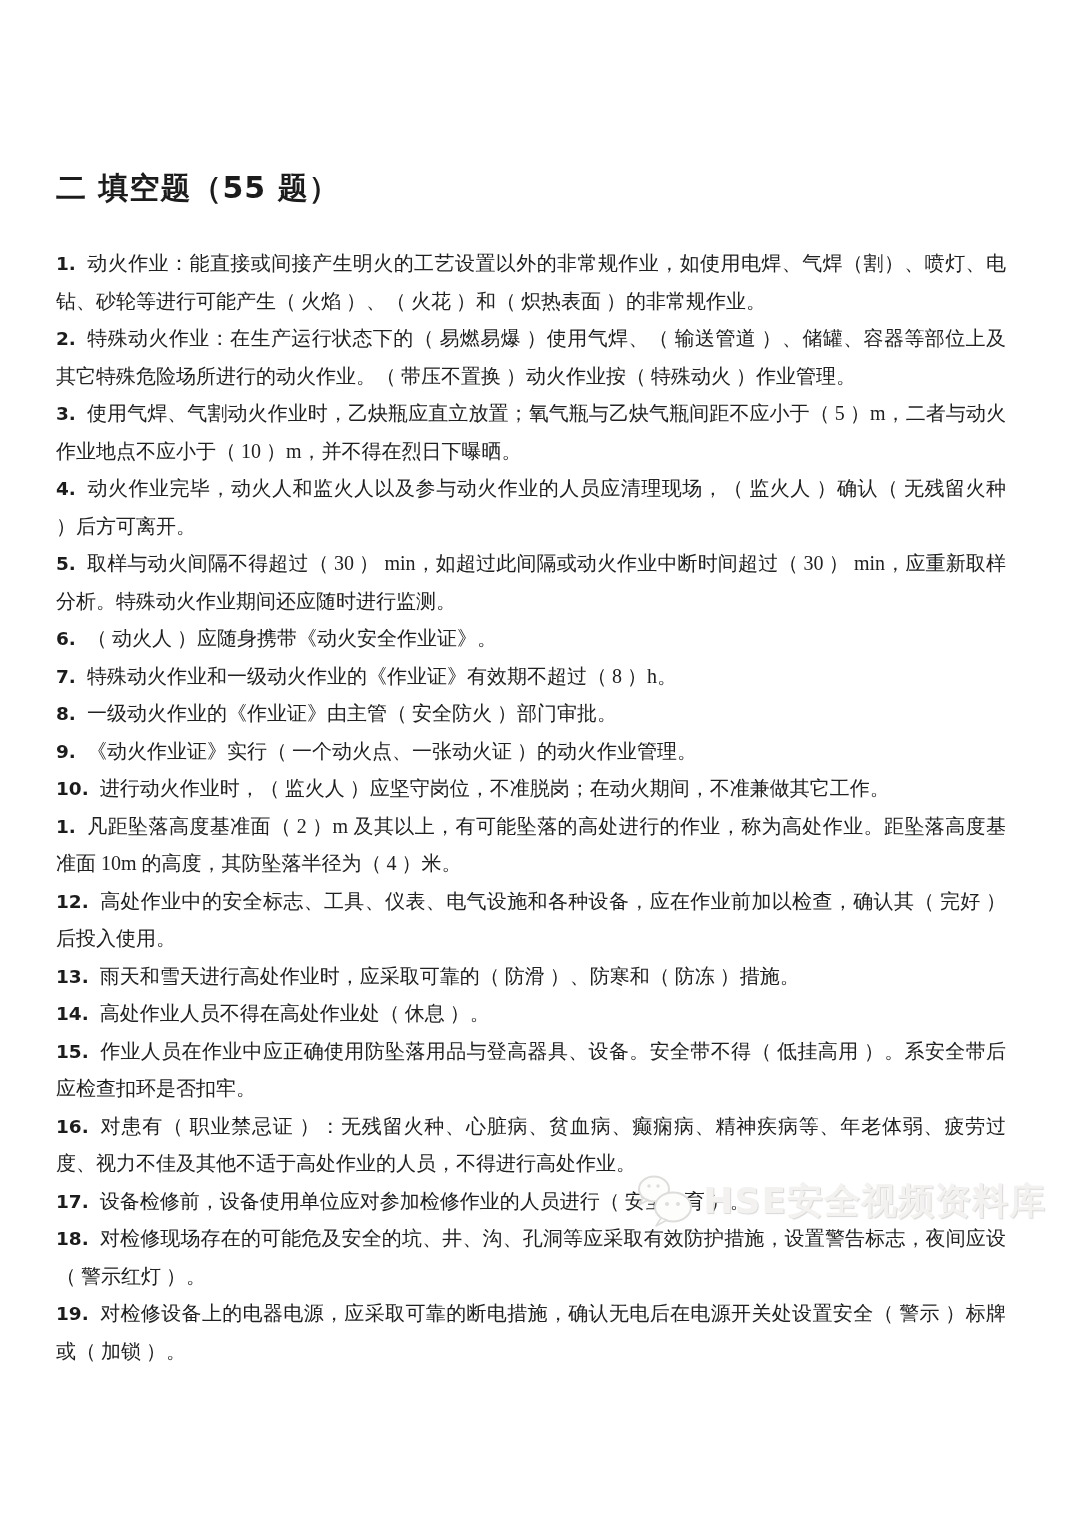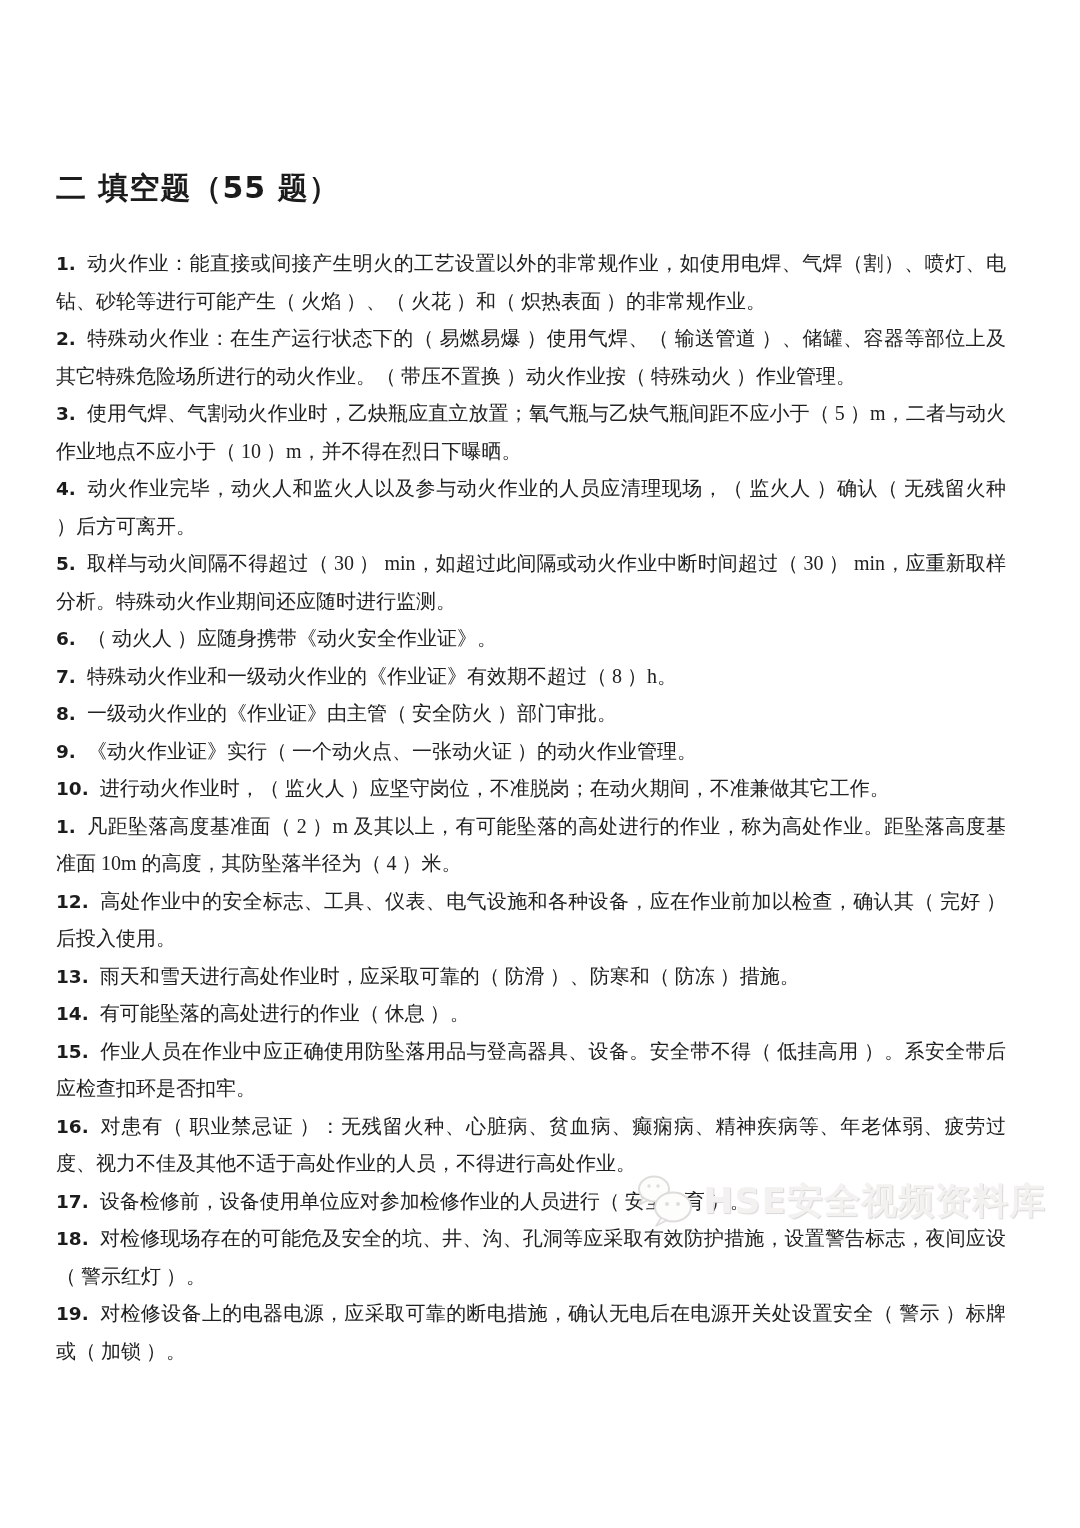--- a/index.html
+++ b/index.html
@@ -101,21 +101,21 @@
   <p class="q"><span class="qn">9.</span><span class="qt"> 《动火作业证》实行（ 一个动火点、一张动火证 ）的动火作业管理。</span></p>
 
   <p class="q"><span class="qn">10.</span><span class="qt"> 进行动火作业时，（ 监火人 ）应坚守岗位，不准脱岗；在动火期间，不准兼做其它工作。</span></p>
 
   <p class="q"><span class="qn">1.</span><span class="qt"> 凡距坠落高度基准面（ 2 ）m 及其以上，有可能坠落的高处进行的作业，称为高处作业。距坠落高度基准面 10m 的高度，其防坠落半径为（ 4 ）米。</span></p>
 
   <p class="q"><span class="qn">12.</span><span class="qt"> 高处作业中的安全标志、工具、仪表、电气设施和各种设备，应在作业前加以检查，确认其（ 完好 ）后投入使用。</span></p>
 
   <p class="q"><span class="qn">13.</span><span class="qt"> 雨天和雪天进行高处作业时，应采取可靠的（ 防滑 ）、防寒和（ 防冻 ）措施。</span></p>
 
-  <p class="q"><span class="qn">14.</span><span class="qt"> 有可能坠落的高处进行的作业（ 休息 ）。</span></p>
+  <p class="q"><span class="qn">14.</span><span class="qt"> 高处作业人员不得在高处作业处（ 休息 ）。</span></p>
 
   <p class="q"><span class="qn">15.</span><span class="qt"> 作业人员在作业中应正确使用防坠落用品与登高器具、设备。安全带不得（ 低挂高用 ）。系安全带后应检查扣环是否扣牢。</span></p>
 
   <p class="q"><span class="qn">16.</span><span class="qt"> 对患有（ 职业禁忌证 ）：无残留火种、心脏病、贫血病、癫痫病、精神疾病等、年老体弱、疲劳过度、视力不佳及其他不适于高处作业的人员，不得进行高处作业。</span></p>
 
   <p class="q"><span class="qn">17.</span><span class="qt"> 设备检修前，设备使用单位应对参加检修作业的人员进行（ 安全教育 ）。</span></p>
 
   <p class="q"><span class="qn">18.</span><span class="qt"> 对检修现场存在的可能危及安全的坑、井、沟、孔洞等应采取有效防护措施，设置警告标志，夜间应设（ 警示红灯 ）。</span></p>
 
   <p class="q"><span class="qn">19.</span><span class="qt"> 对检修设备上的电器电源，应采取可靠的断电措施，确认无电后在电源开关处设置安全（ 警示 ）标牌或（ 加锁 ）。</span></p>

